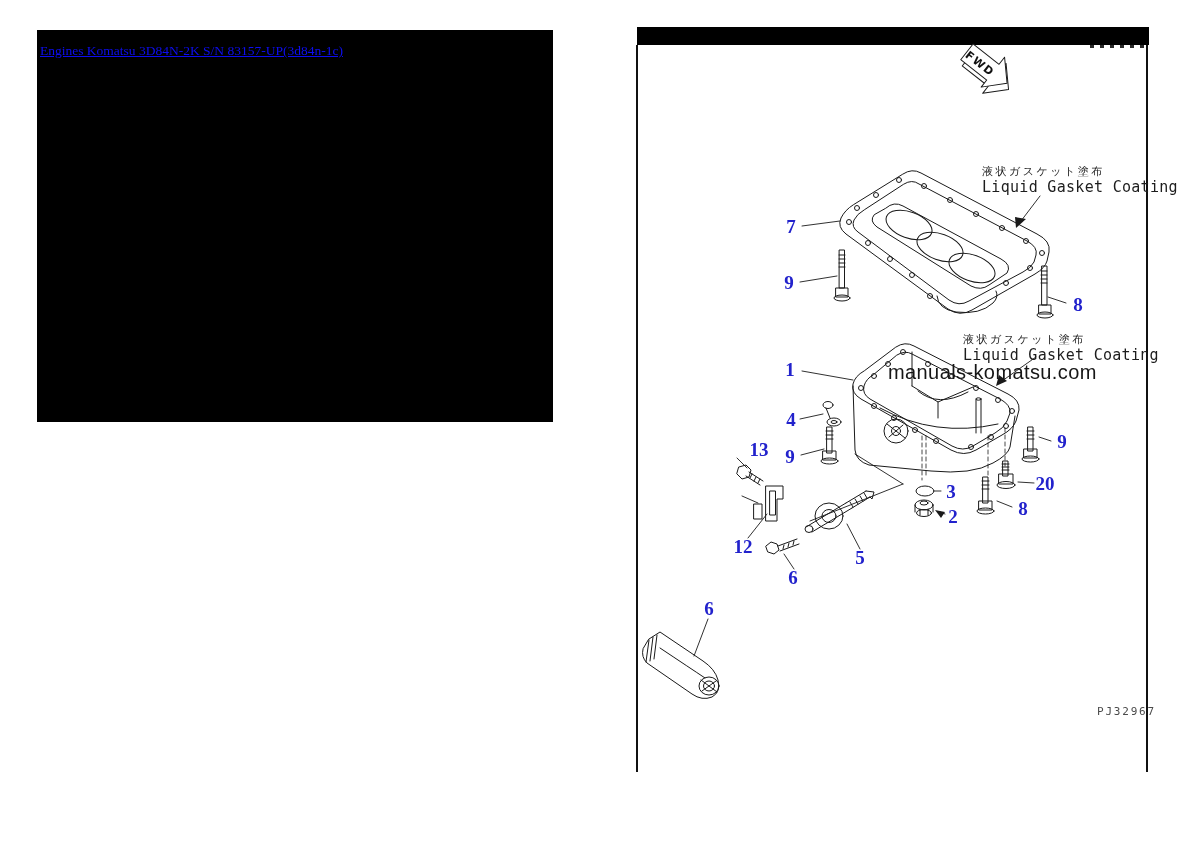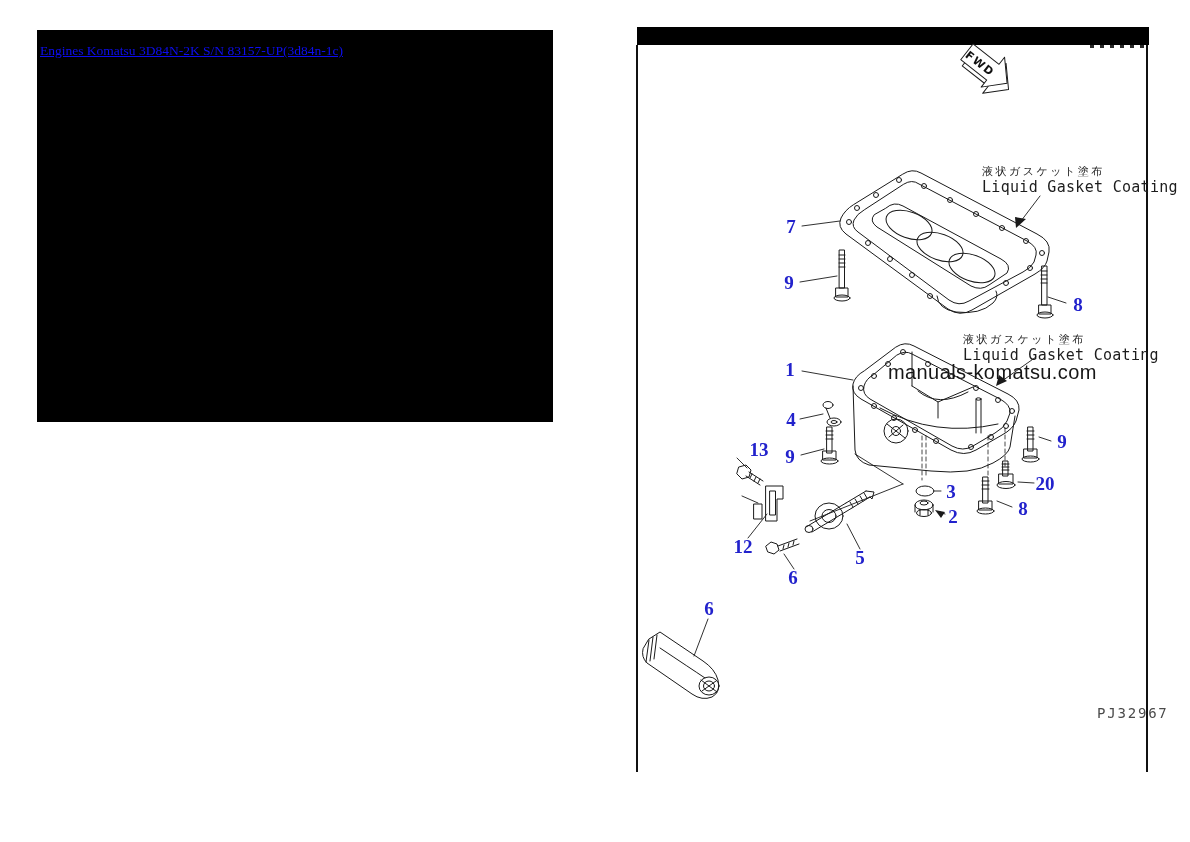--- a/index.html
+++ b/index.html
@@ -24,21 +24,21 @@
   .gasket-label .jp{font-size:11px;letter-spacing:2.5px;font-family:"DejaVu Sans",sans-serif;white-space:nowrap;}
   .gasket-label .en{font-size:15px;font-family:"DejaVu Sans Mono",monospace;letter-spacing:0.3px;white-space:nowrap;}
   .label-a{left:982px;top:166px;}
   .label-b{left:963px;top:334px;}
 
   .watermark{
     position:absolute;left:888px;top:361px;font-size:20px;color:#161616;
     font-family:Liberation Sans, sans-serif;letter-spacing:0.4px;white-space:nowrap;
   }
   .figure-code{
-    position:absolute;left:1097px;top:705px;font-size:14px;letter-spacing:1.8px;
+    position:absolute;left:1097px;top:705px;font-size:11px;letter-spacing:1.8px;
     color:#4a4a4a;font-family:"DejaVu Sans Mono",monospace;white-space:nowrap;
   }
   .callout-layer{position:absolute;left:0;top:0;width:1190px;height:842px;pointer-events:none;}
   .callout{
     position:absolute;transform:translate(-50%,-50%);
     font-family:"Liberation Serif",serif;font-weight:700;font-size:19px;
   }
 </style>
 </head>
 <body>

